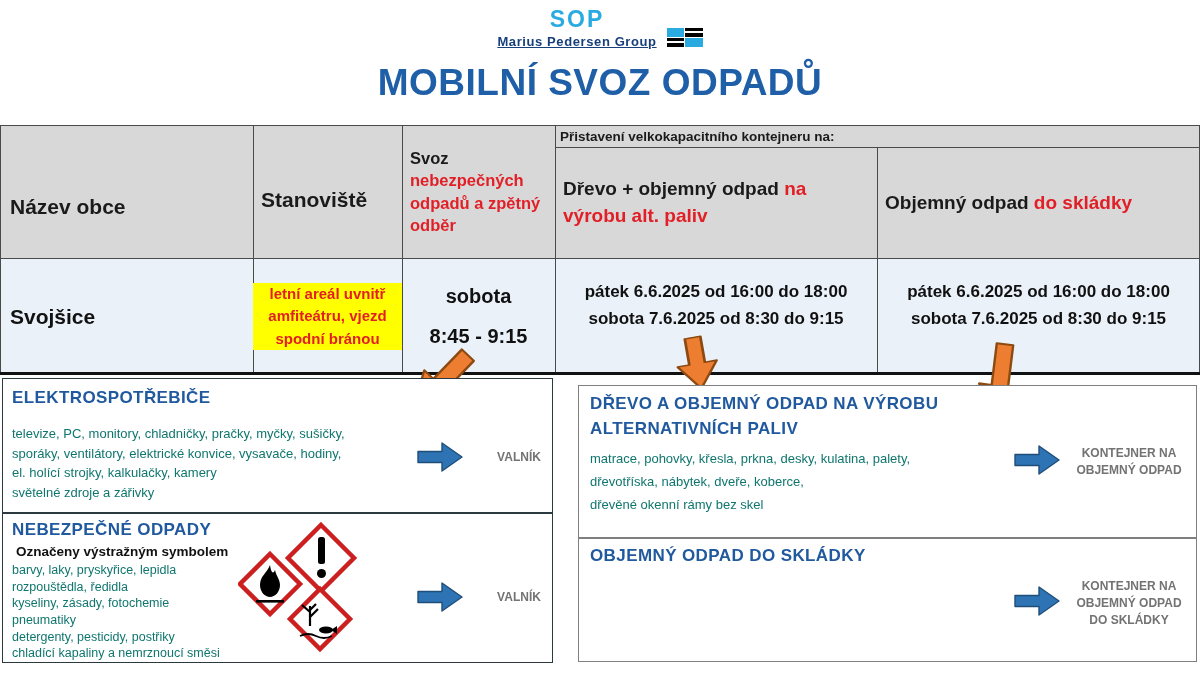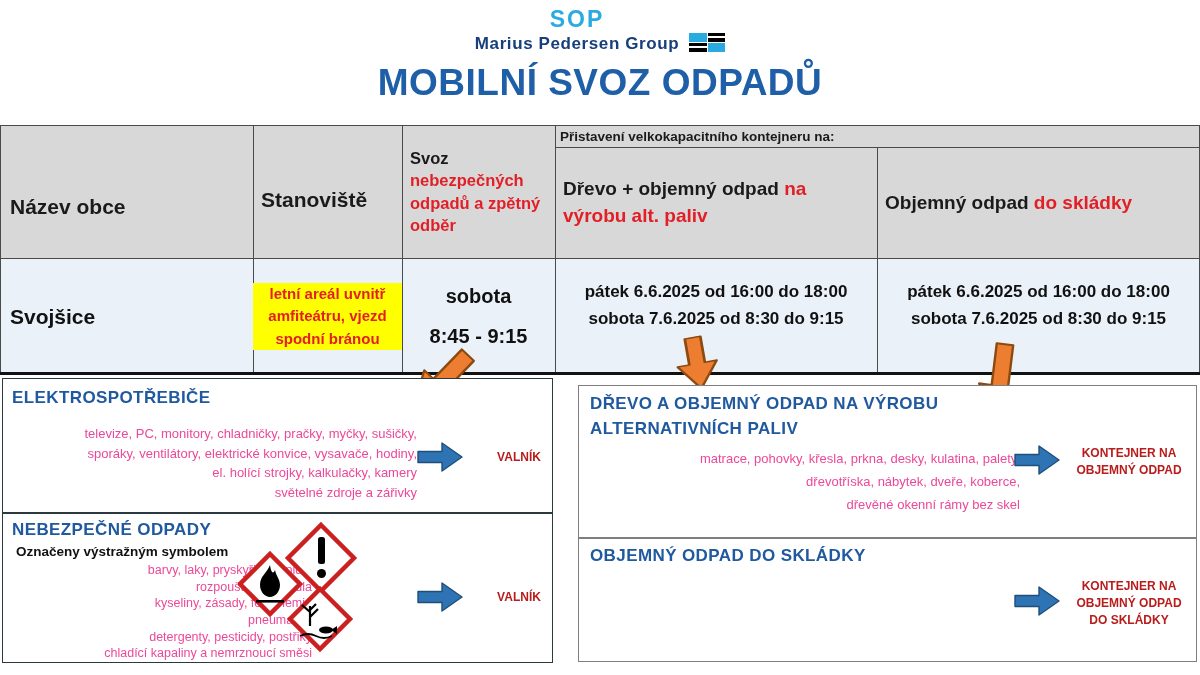--- a/index.html
+++ b/index.html
@@ -4,21 +4,21 @@
 <style>
   html,body{margin:0;padding:0;background:#fff;}
   .page{position:relative;width:1200px;height:675px;background:#fff;overflow:hidden;
         font-family:"Liberation Sans",sans-serif;color:#111;}
   .abs{position:absolute;box-sizing:border-box;}
 
   
   .logo{top:8px;left:0;right:0;display:flex;justify-content:center;align-items:flex-end;gap:10px;}
   .logo-text{display:flex;flex-direction:column;align-items:center;}
   .logo-sop{font-size:23px;font-weight:bold;letter-spacing:2px;color:var(--cyan);line-height:1;}
-  .logo-group{font-size:17px;font-weight:bold;letter-spacing:.6px;color:var(--navy);margin-top:3px;}
+  .logo-group{font-size:13px;font-weight:bold;letter-spacing:.6px;color:var(--navy);margin-top:3px;text-decoration:underline;}
   .logo-flag{width:36px;height:19px;margin-bottom:2px;display:grid;grid-template-columns:1fr 1fr;grid-template-rows:1fr 1fr;gap:1px;}
   .logo-flag span{display:block;}
   .fcyan{background:var(--cyan);}
   .fstripe{background:linear-gradient(180deg,#000 0 38%,#fff 38% 58%,#000 58% 100%);}
 
   
   .title{top:62px;left:0;right:0;text-align:center;font-size:37px;font-weight:bold;
          letter-spacing:.5px;color:var(--title-blue);}
 
   
@@ -53,33 +53,33 @@
   
   .lbox{left:2px;width:551px;border:1px solid #2c3a40;background:#fff;}
   .lbox1{top:378px;height:135px;}
   .lbox2{top:513px;height:150px;}
   .rbox{left:578px;width:619px;border:1px solid #7f7f7f;background:#fff;}
   .rbox1{top:385px;height:153px;}
   .rbox2{top:538px;height:124px;}
 
   .sec-head{font-size:17px;font-weight:bold;letter-spacing:.4px;color:var(--heading-blue);}
   .sec-sub{font-size:13.5px;font-weight:bold;color:#111;}
-  .sec-items{font-size:13px;color:#ec4899;white-space:pre-line;text-align:right;}
+  .sec-items{font-size:13px;color:#0f766e;white-space:pre-line;}
 
   .t-elec-h{top:388px;left:12px;width:420px;}
   .t-elec-i{top:424px;left:12px;width:405px;line-height:1.5;}
   .t-haz-h{top:520px;left:12px;width:420px;}
   .t-haz-s{top:544px;left:16px;width:300px;}
   .t-haz-i{top:562px;left:12px;width:300px;line-height:1.33;font-size:12.5px;}
   .t-wood-h{top:392px;left:590px;width:390px;line-height:1.45;}
   .t-wood-i{top:448px;left:590px;width:430px;line-height:1.75;}
   .t-land-h{top:546px;left:590px;width:430px;}
   .t-land-i{top:584px;left:590px;width:430px;line-height:1.75;}
 
-  .target{font-size:12px;font-weight:bold;text-align:center;line-height:1.4;color:#b91c1c;}
+  .target{font-size:12px;font-weight:bold;text-align:center;line-height:1.4;color:#737373;}
   .t-valnik1{top:449px;left:474px;width:90px;}
   .t-valnik2{top:589px;left:474px;width:90px;}
   .t-kont1{top:445px;left:1068px;width:122px;}
   .t-kont2{top:578px;left:1068px;width:122px;}
 
   svg{display:block;}
 </style>
 </head>
 <body>
 

